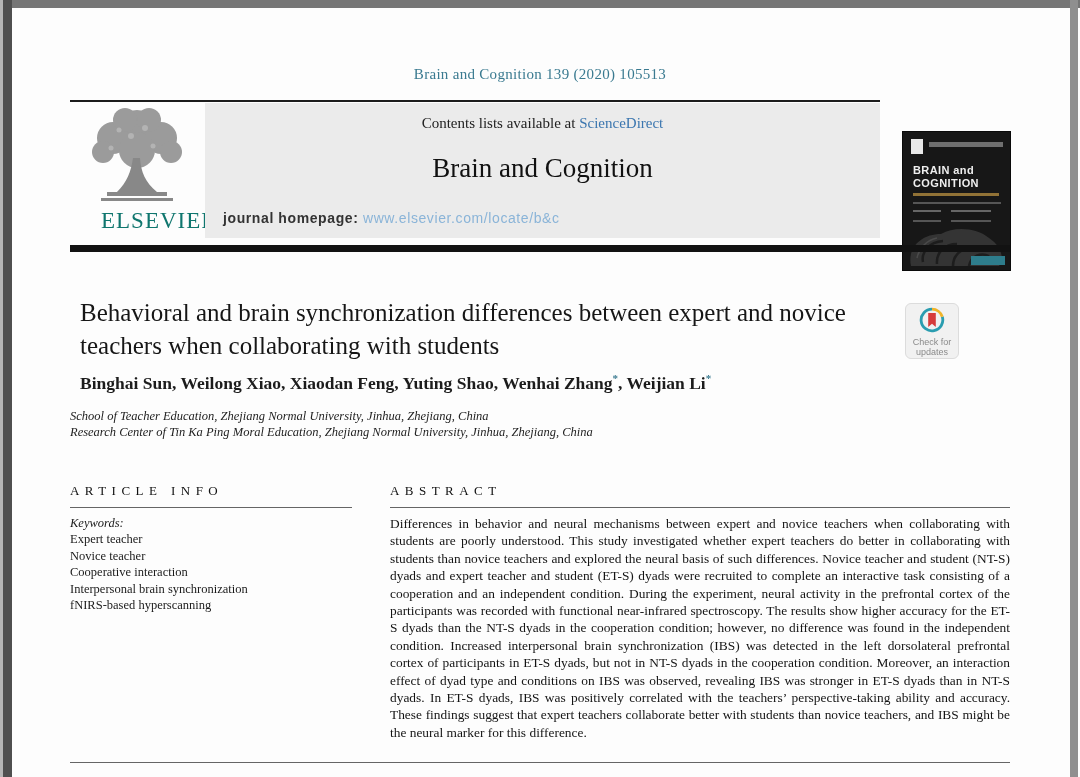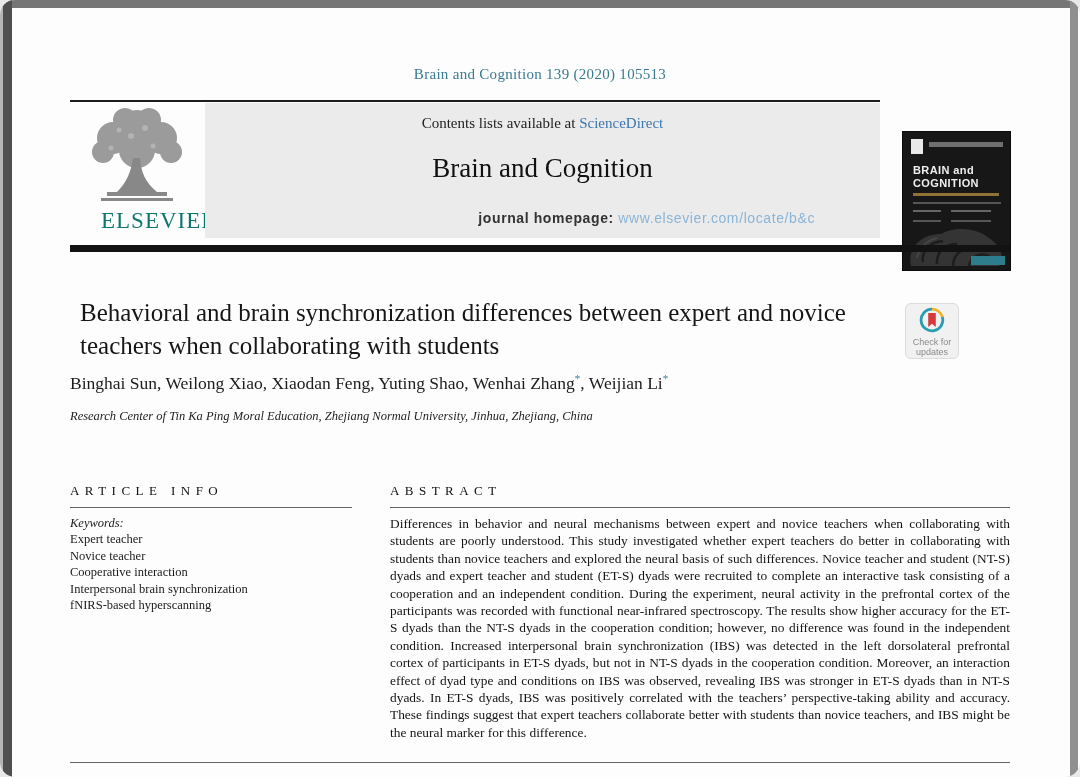--- a/index.html
+++ b/index.html
@@ -1,40 +1,40 @@
 <!DOCTYPE html>
 <html><head>
 <meta charset="utf-8">
 <style>
   html,body{margin:0;padding:0;background:#e9e9e9;}
   #page{position:relative;width:1080px;height:777px;background:#fdfdfd;overflow:hidden;
-        font-family:"Liberation Serif","DejaVu Serif",serif;color:#1a1a1a;border-radius:15px;}
+        font-family:"Liberation Serif","DejaVu Serif",serif;color:#1a1a1a;}
   
   .edge-top{position:absolute;left:0;top:0;width:1080px;height:8px;background:#767676;}
   .edge-left-outer{position:absolute;left:0;top:0;width:3px;height:777px;background:#b5b5b5;}
   .edge-left{position:absolute;left:3px;top:0;width:9px;height:777px;background:#4f4f4f;}
   .edge-right{position:absolute;left:1070px;top:0;width:8px;height:777px;background:#8f8f8f;}
 
   .citation{position:absolute;left:0;top:66px;width:1080px;text-align:center;
             font-size:15px;letter-spacing:.3px;color:#3a7a90;}
   .rule-thin-top{position:absolute;left:70px;top:100px;width:810px;height:2px;background:#1c1c1c;}
 
   
   .logo-block{position:absolute;left:72px;top:106px;width:130px;height:132px;text-align:center;}
   .logo-tree{display:block;margin:0 auto;}
   .logo-name{font-size:23px;color:#0f766e;letter-spacing:1px;margin-top:2px;margin-left:29px;}
 
   
   .header-box{position:absolute;left:205px;top:103px;width:675px;height:135px;background:#ebebeb;}
   .contents-line{position:absolute;left:0;top:12px;width:675px;text-align:center;font-size:15px;color:#222;}
   .link-blue{color:#3b76af;}
   .journal-title{position:absolute;left:0;top:50px;width:675px;text-align:center;font-size:27px;color:#111;}
-  .homepage-line{position:absolute;left:0;bottom:12px;width:610px;text-align:right;
+  .homepage-line{position:absolute;left:0;bottom:12px;width:610px;text-align:left;
                  font-family:"Liberation Sans","DejaVu Sans",sans-serif;font-size:14px;
-                 letter-spacing:.6px;color:#333;font-weight:bold;}
+                 letter-spacing:.6px;color:#333;font-weight:bold;padding-left:18px;}
   .homepage-line .url{color:#8ab4d8;font-weight:normal;}
 
   
   .cover{position:absolute;left:903px;top:100px;width:107px;height:138px;background:#171717;
          box-shadow:0 0 0 1px #0a0a0a;margin-top:32px;}
   .cover-logo{position:absolute;left:8px;top:7px;width:12px;height:15px;background:#e9e9e9;}
   .cover-topbar{position:absolute;left:26px;top:10px;width:74px;height:5px;background:#6f6f6f;}
   .cover-title{position:absolute;left:10px;top:32px;width:95px;color:#efefef;
                font-family:"Liberation Sans","DejaVu Sans",sans-serif;font-weight:bold;
                font-size:11px;line-height:13px;letter-spacing:.4px;}
@@ -47,21 +47,21 @@
   .cover-brain{position:absolute;left:0;bottom:0;width:107px;height:56px;}
   .cover-tag{position:absolute;right:5px;bottom:5px;width:34px;height:9px;background:#2e7d8c;}
 
   .rule-thick{position:absolute;left:70px;top:245px;width:940px;height:7px;background:#121212;}
 
   
   .art-title{position:absolute;left:80px;top:296px;width:830px;font-size:25px;line-height:33px;color:#161616;}
   .badge{position:absolute;left:905px;top:303px;width:52px;height:54px;background:#f1f1f1;
          border:1px solid #dcdcdc;border-radius:6px;text-align:center;cursor:pointer;}
   .badge-txt{font-family:"Liberation Sans","DejaVu Sans",sans-serif;font-size:9px;line-height:10px;color:#8a8a8a;}
-  .authors{position:absolute;left:70px;top:372px;width:860px;font-size:17.5px;color:#1c1c1c;}
+  .authors{position:absolute;left:80px;top:372px;width:860px;font-size:17.5px;color:#1c1c1c;font-weight:bold;}
   .authors sup{color:#3a7a90;font-size:11px;}
   .affils{position:absolute;left:70px;top:408px;width:700px;font-style:italic;
           font-size:12.5px;line-height:16px;color:#222;}
 
   
   .col-head{font-size:13px;letter-spacing:.42em;color:#111;}
   .info-col{position:absolute;left:70px;top:483px;width:282px;}
   .info-rule{margin-top:8px;width:282px;height:1px;background:#666;}
   .kw-label{font-style:italic;font-size:12.5px;margin-top:8px;}
   .kw{font-size:12.5px;line-height:16.5px;}
@@ -148,20 +148,21 @@
     </svg>
     <div class="badge-txt">
       <div>Check for</div>
       <div>updates</div>
     </div>
   </div>
 
   <div class="authors"><span><span>Binghai Sun</span><sup></sup><span>, </span></span><span><span>Weilong Xiao</span><sup></sup><span>, </span></span><span><span>Xiaodan Feng</span><sup></sup><span>, </span></span><span><span>Yuting Shao</span><sup></sup><span>, </span></span><span><span>Wenhai Zhang</span><sup>*</sup><span>, </span></span><span><span>Weijian Li</span><sup>*</sup><span></span></span></div>
 
   <div class="affils">
+    <div>School of Teacher Education, Zhejiang Normal University, Jinhua, Zhejiang, China</div>
     <div>Research Center of Tin Ka Ping Moral Education, Zhejiang Normal University, Jinhua, Zhejiang, China</div>
   </div>
 
   <div class="info-col">
     <div class="col-head">ARTICLE INFO</div>
     <div class="info-rule"></div>
     <div class="kw-label">Keywords:</div>
     <div class="kw">Expert teacher</div>
     <div class="kw">Novice teacher</div>
     <div class="kw">Cooperative interaction</div>

